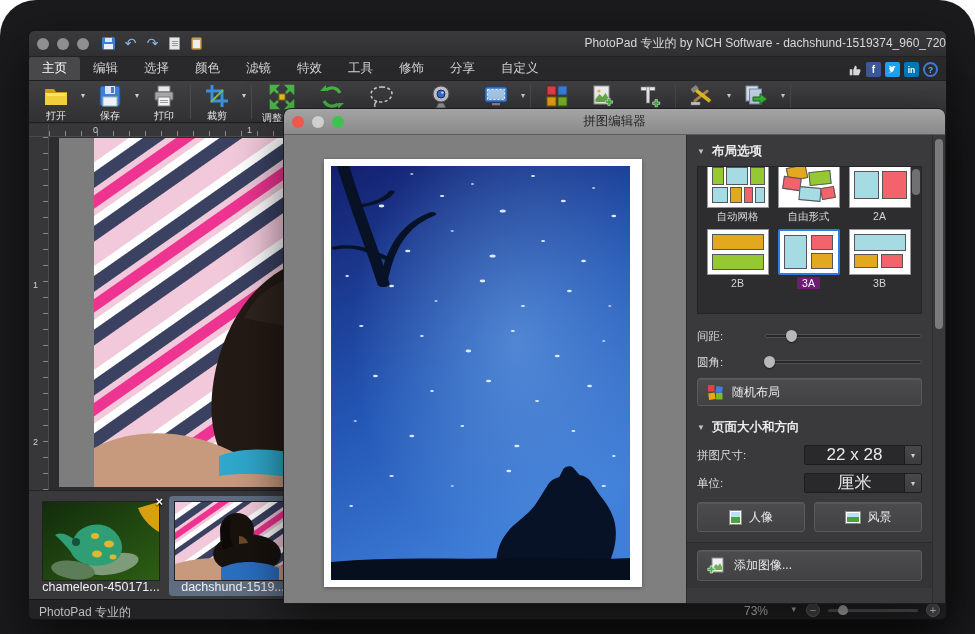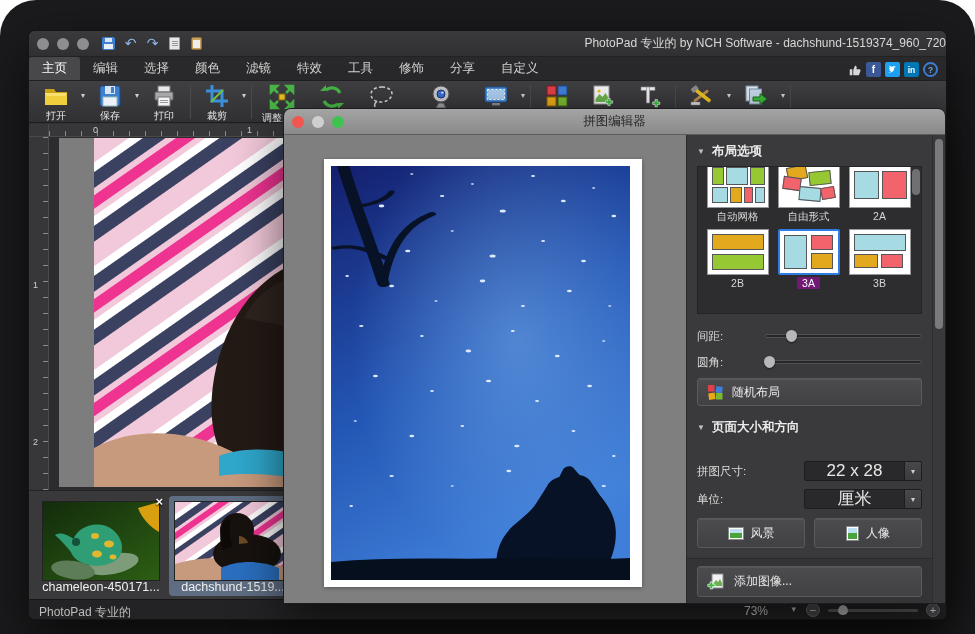--- a/index.html
+++ b/index.html
@@ -728,43 +728,43 @@
               <rect x="9" y="9" width="6.5" height="6.5" fill="#7cb82f"></rect>
             </svg>
           <span>随机布局</span>
         </div>
 
         <div class="sec-head" style="margin-top:13px">
           <span class="tri">▼</span>
           <span>页面大小和方向</span>
         </div>
 
-        <div class="form-row" style="margin-top:24px">
+        <div class="form-row" style="margin-top:8px">
           <span class="flab">拼图尺寸:</span>
           <div class="select">
             <span class="val">22 x 28</span>
             <span class="chev">▾</span>
           </div>
         </div>
         <div class="form-row">
           <span class="flab">单位:</span>
           <div class="select">
             <span class="val">厘米</span>
             <span class="chev">▾</span>
           </div>
         </div>
 
         <div class="orient-row">
           <div class="btn btn-orient">
+            <span class="pic-ico portrait"></span>
+            <span>人像</span>
+          </div>
+          <div class="btn btn-orient">
             <span class="pic-ico"></span>
             <span>风景</span>
-          </div>
-          <div class="btn btn-orient">
-            <span class="pic-ico portrait"></span>
-            <span>人像</span>
           </div>
         </div>
 
         <div class="add-strip">
           <div class="btn btn-add">
             <svg width="18" height="18" viewBox="0 0 18 18">
                 <rect x="5" y="1" width="11" height="14" fill="#f2f2f4" stroke="#8a8a8e"></rect>
                 <path d="M6 11l3-4 2 2 2-3 2 4v3H6z" fill="#6ab04c"></path>
                 <path d="M4 11h3v3h3v3H7v3H4v-3H1v-3h3z" transform="scale(.8)" fill="#3dbb3d" stroke="#fff" stroke-width=".8"></path>
               </svg>

